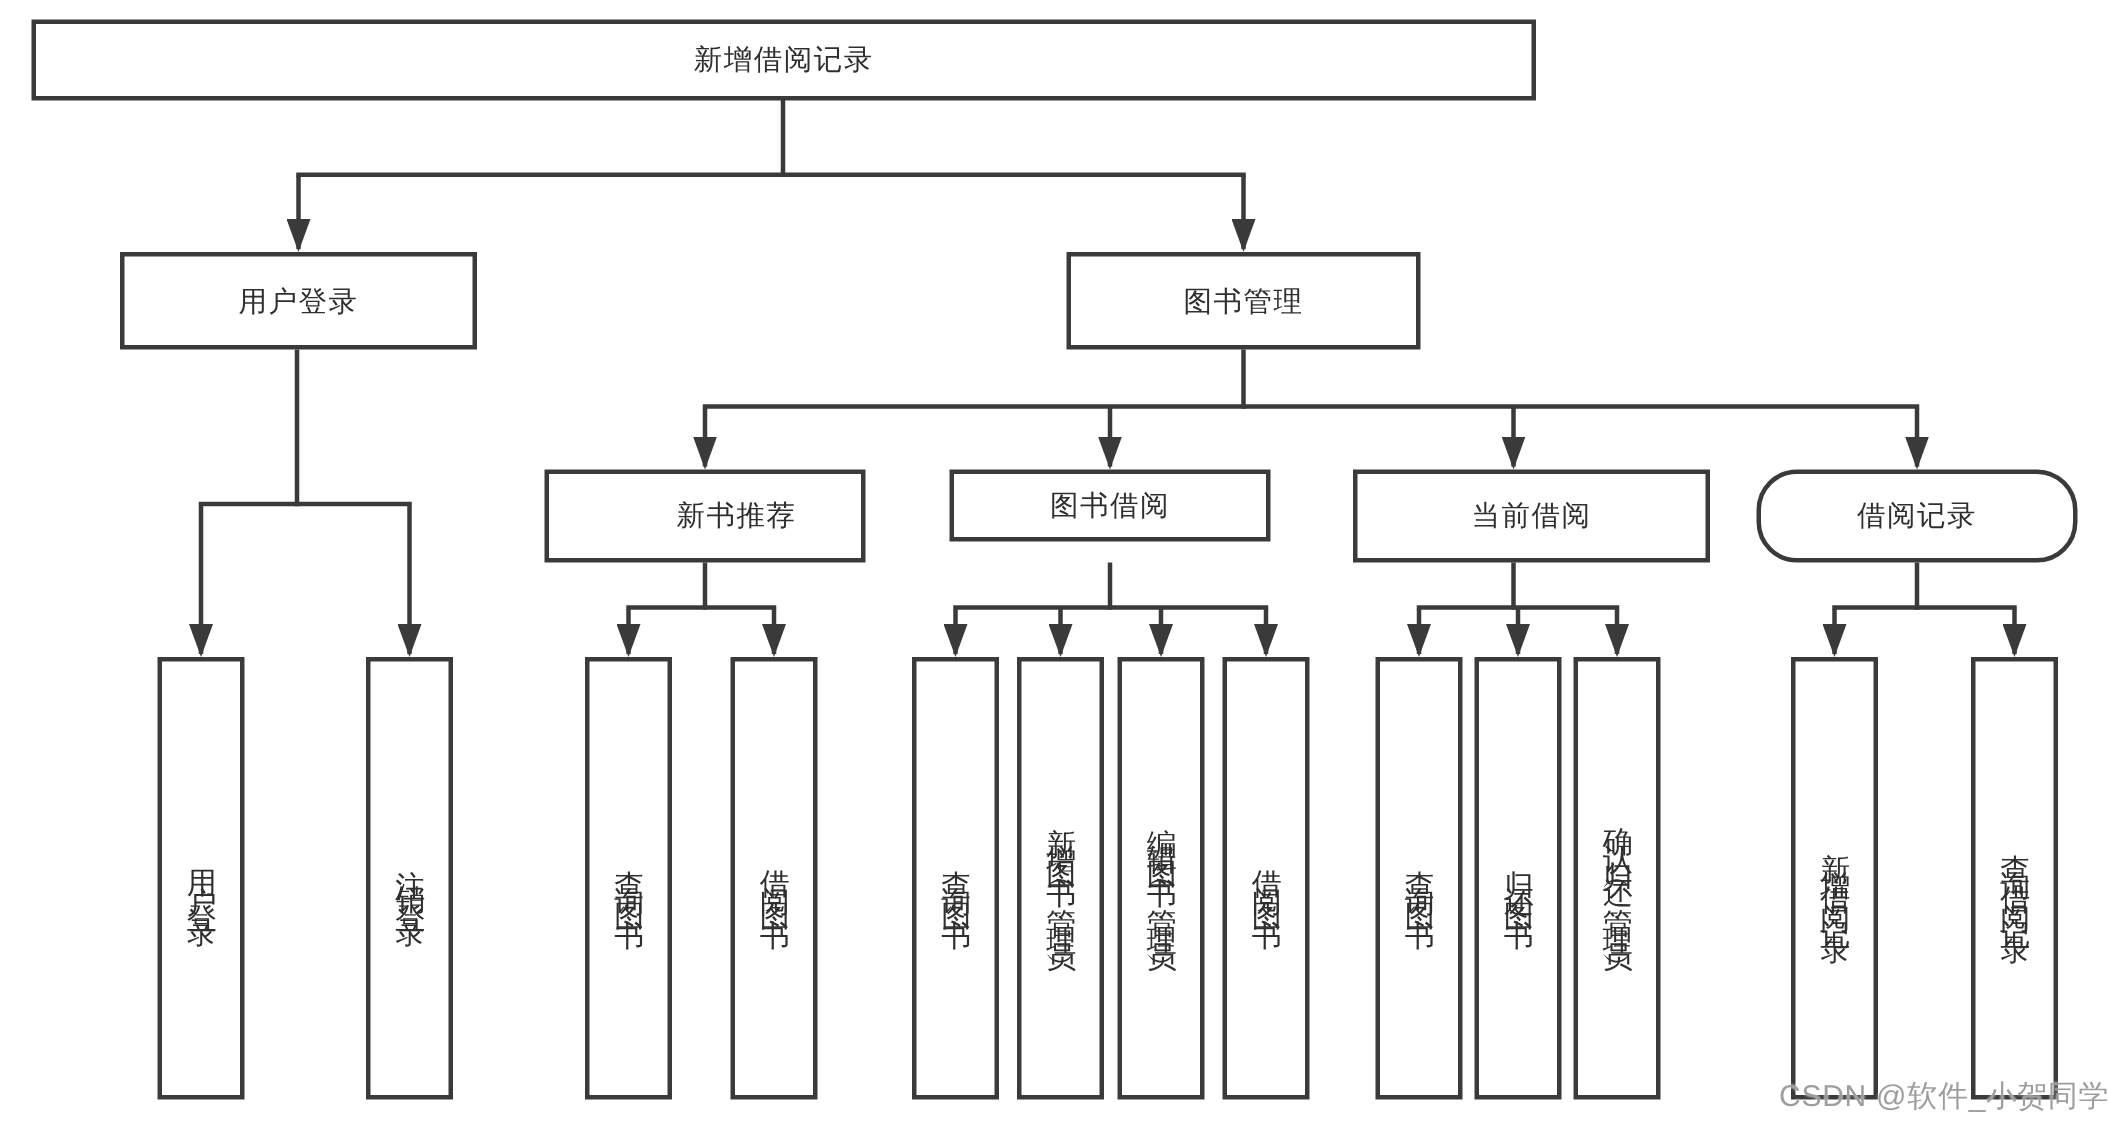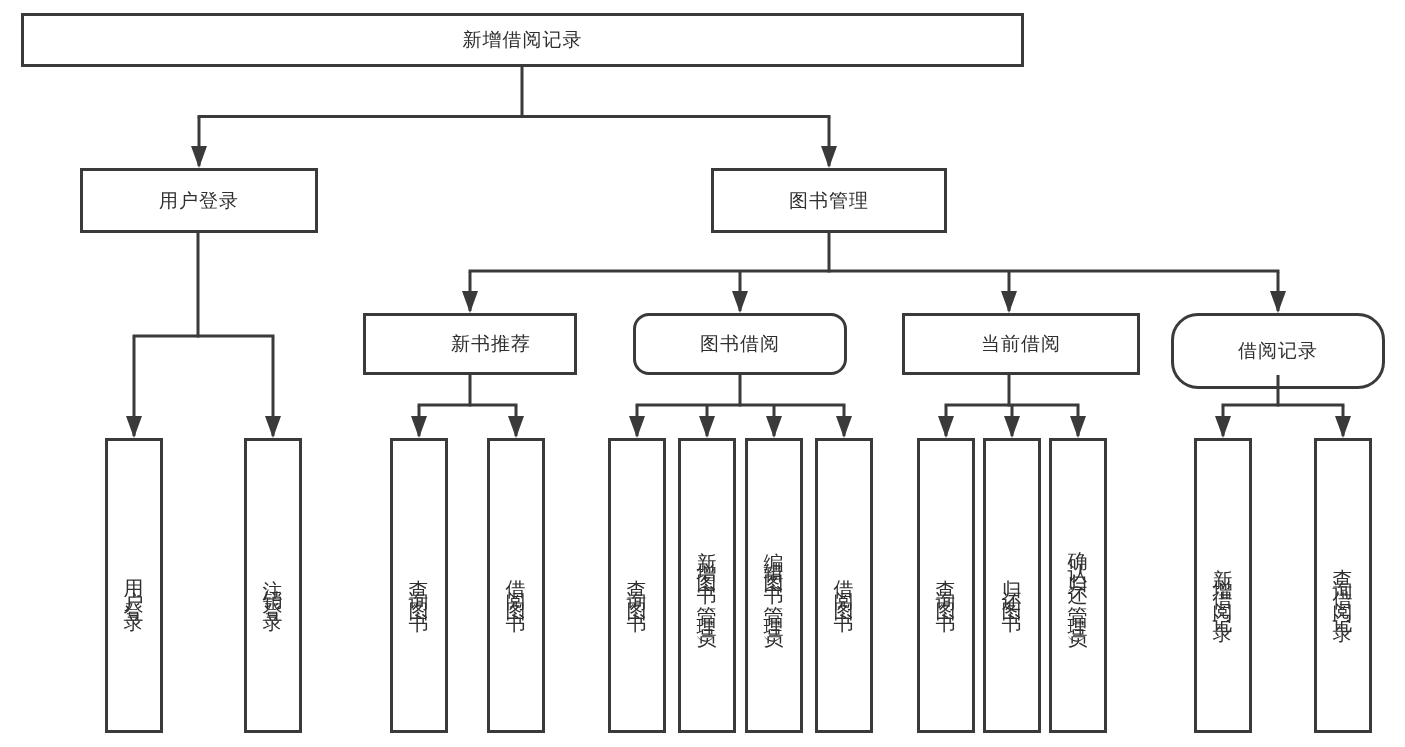--- a/index.html
+++ b/index.html
@@ -111,27 +111,27 @@
   <div class="node h" style="left:80px; top:168px; width:238px; height:65px;">
     <span class="lbl">用户登录</span>
   </div>
   <div class="node h" style="left:711px; top:168px; width:236px; height:65px;justify-content:center;">
     <span class="lbl">图书管理</span>
   </div>
 
   <div class="node h" style="left:363px; top:313px; width:214px; height:62px;padding-left:42px;">
     <span class="lbl">新书推荐</span>
   </div>
-  <div class="node h" style="left:633px; top:313px; width:214px; height:62px;border-radius:16px;">
+  <div class="node h" style="left:633px; top:313px; width:214px; height:48px;">
     <span class="lbl">图书借阅</span>
   </div>
   <div class="node h" style="left:902px; top:313px; width:238px; height:62px;">
     <span class="lbl">当前借阅</span>
   </div>
-  <div class="node h" style="left:1171px; top:313px; width:214px; height:76px;border-radius:27px;">
+  <div class="node h" style="left:1171px; top:313px; width:214px; height:62px;border-radius:27px;">
     <span class="lbl">借阅记录</span>
   </div>
 
   <div class="node v" style="left:105px; top:438px; width:58px; height:295px;">
     <span class="lbl">用户登录</span>
   </div>
   <div class="node v" style="left:244px; top:438px; width:58px; height:295px;">
     <span class="lbl">注销登录</span>
   </div>
 
@@ -165,14 +165,15 @@
     <span class="lbl">确认归还（管理员）</span>
   </div>
 
   <div class="node v" style="left:1194px; top:438px; width:58px; height:295px;">
     <span class="lbl">新增借阅记录</span>
   </div>
   <div class="node v" style="left:1314px; top:438px; width:58px; height:295px;">
     <span class="lbl">查询借阅记录</span>
   </div>
 
+  <div id="watermark">CSDN @软件_小贺同学</div>
 
 </div>
 
 </body></html>

